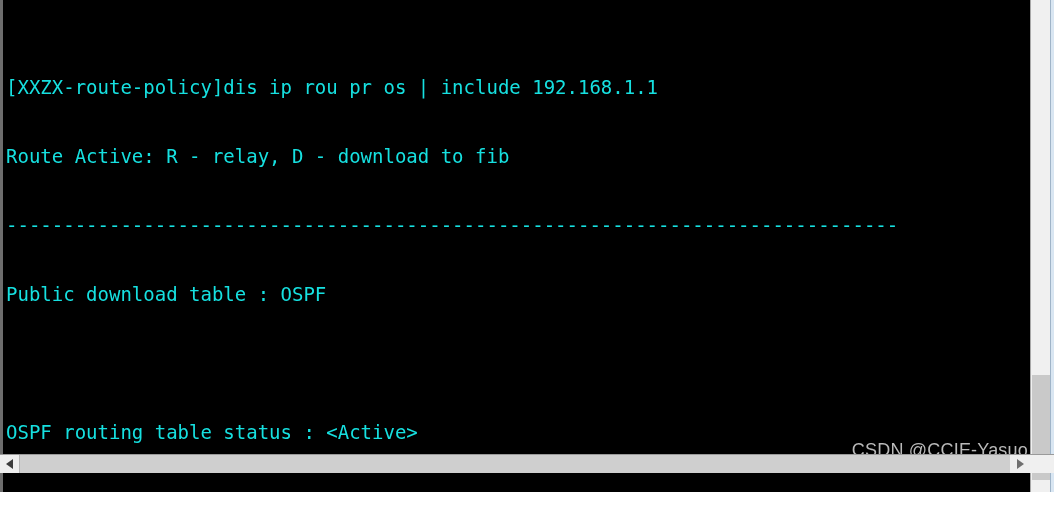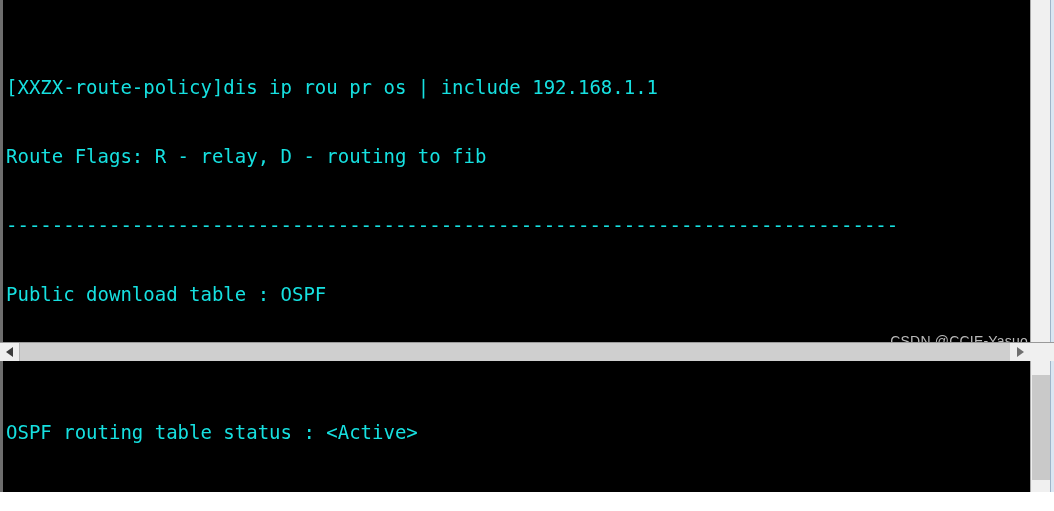--- a/index.html
+++ b/index.html
@@ -10,21 +10,21 @@
   body {
     width: 1054px;
     height: 511px;
     overflow: hidden;
     font-family: "DejaVu Sans Mono", "Liberation Mono", monospace;
   }
 
   #app {
     position: relative;
     width: 1054px;
-    height: 361px;
+    height: 473px;
     background: #000000;
     box-sizing: border-box;
     padding-left: 24px;
   }
 
   
   #terminal {
     position: absolute;
     left: 0;
     top: 0;
@@ -58,21 +58,21 @@
     height: 23px;
   }
 
   
   #watermark {
     position: absolute;
     right: 26px;
     bottom: 12px;
     color: #b9b9b9;
     font-family: "Liberation Sans", sans-serif;
-    font-size: 14px;
+    font-size: 18px;
     letter-spacing: 0.2px;
     white-space: pre;
     pointer-events: none;
   }
 
   
   #vscroll {
     position: absolute;
     right: 0;
     top: 0;
@@ -178,21 +178,21 @@
 </style>
 </head>
 <body>
 
 <div id="app">
 
   <div id="terminal">
     <div id="screen">
 
       <div class="line">[XXZX-route-policy]dis ip rou pr os | include 192.168.1.1</div>
-      <div class="line">Route Flags: R - relay, D - routing to fib</div>
+      <div class="line">Route Active: R - relay, D - download to fib</div>
       <div class="line">------------------------------------------------------------------------------</div>
       <div class="line">Public download table : OSPF</div>
       <div class="line blank"></div>
       <div class="line">OSPF routing table status : &lt;Active&gt;</div>
       
       
       
       
       
       

